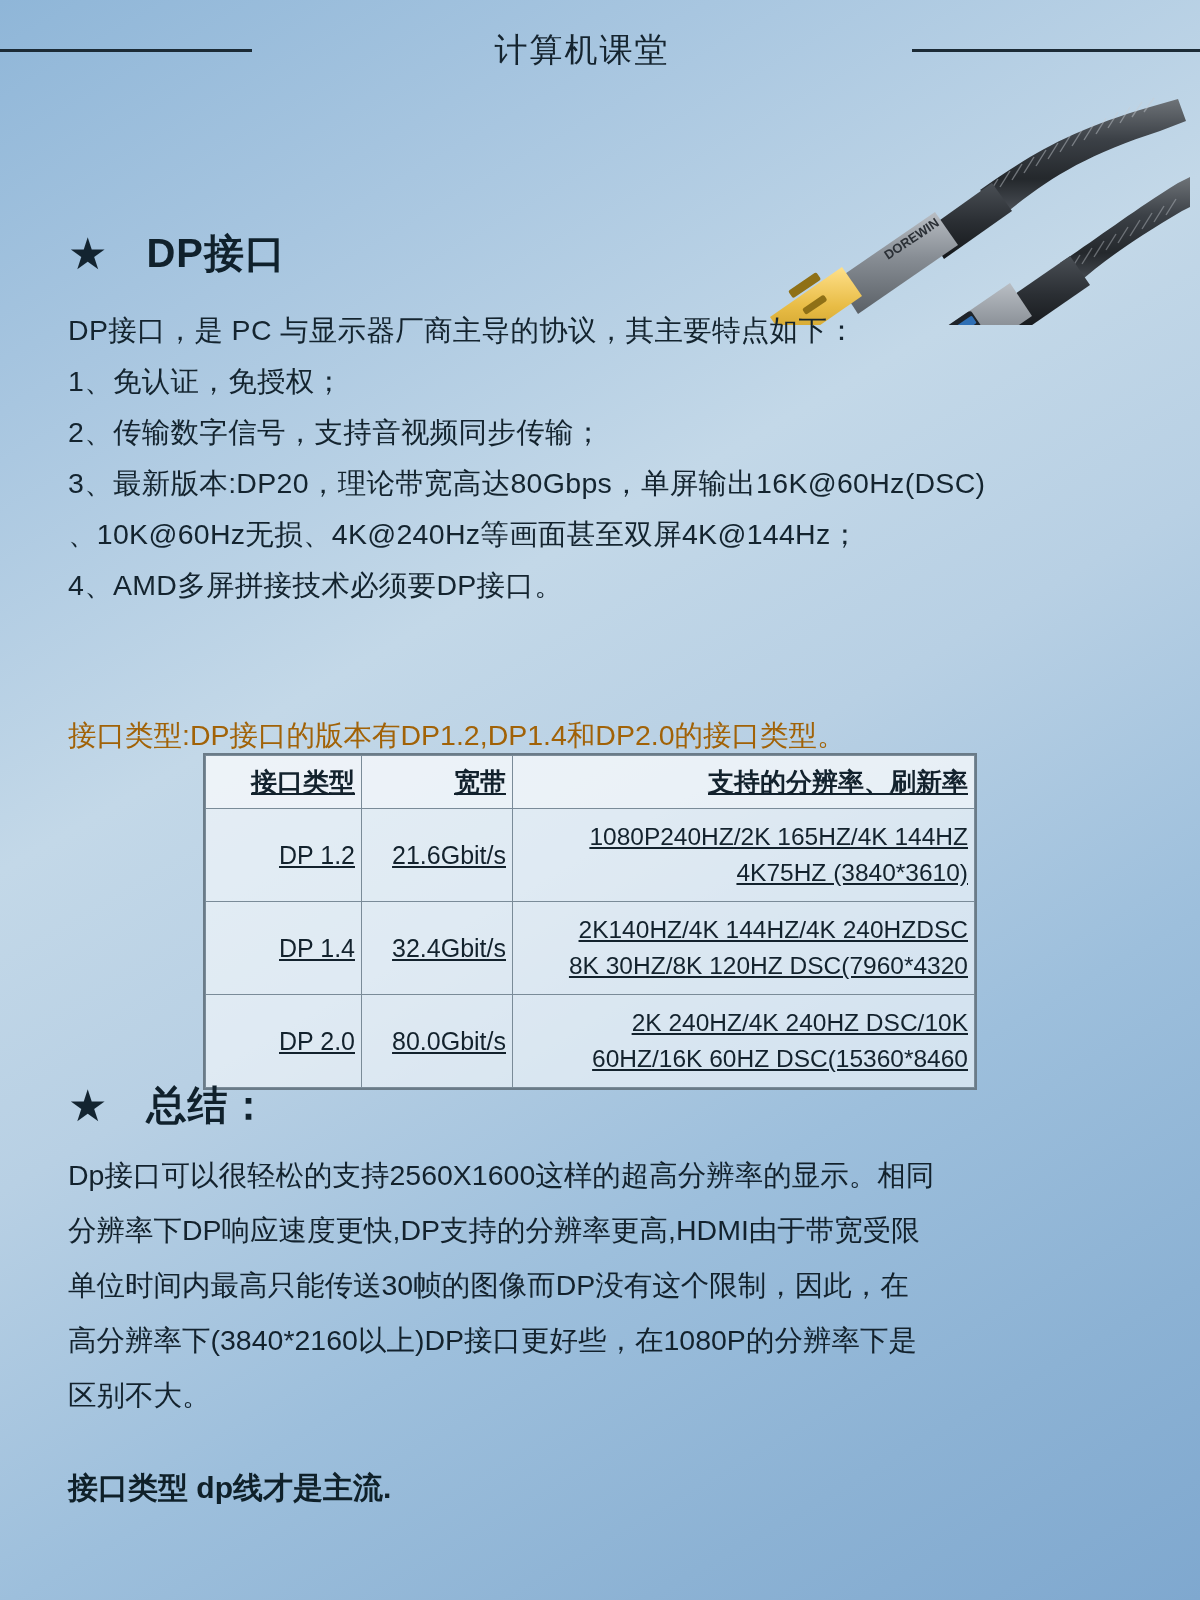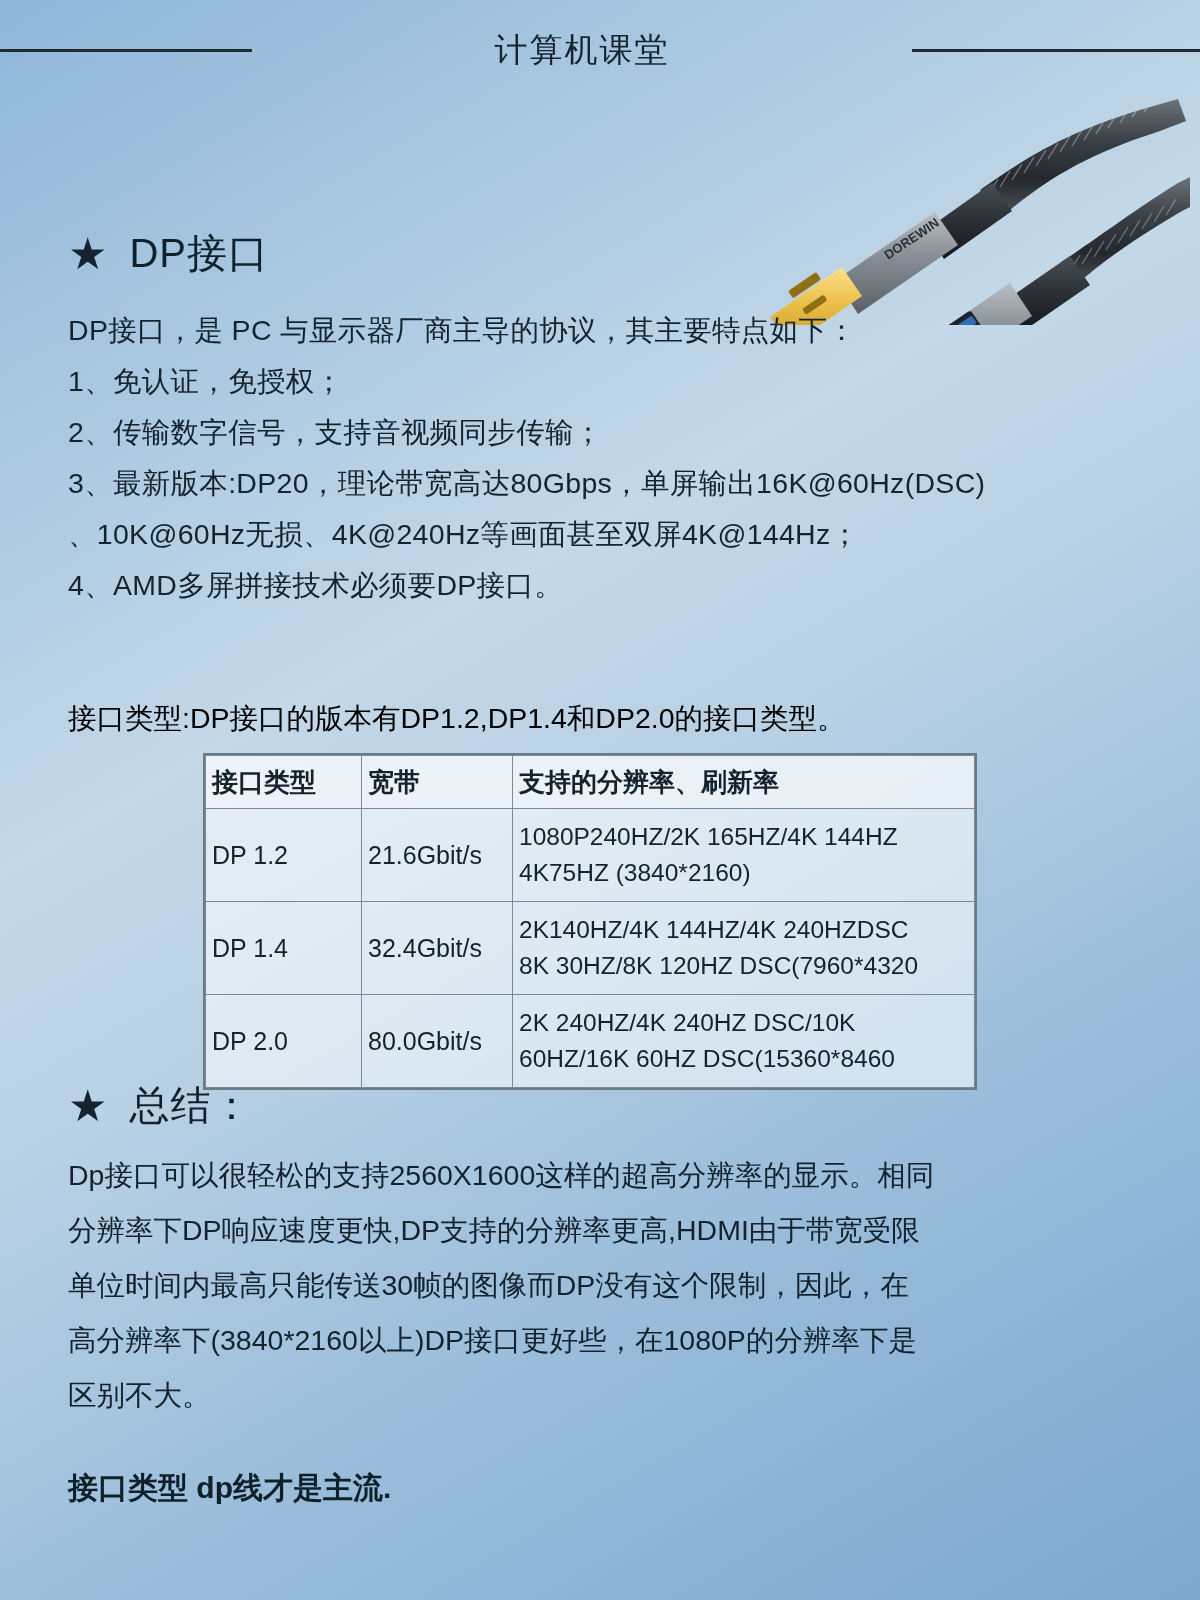--- a/index.html
+++ b/index.html
@@ -63,69 +63,71 @@
     align-items: center;
     gap: 22px;
   }
   .sec-title .star {
     font-size: 44px;
     line-height: 44px;
     color: #132430;
   }
   .sec-title .txt {
     font-size: 40px;
-    font-weight: normal;
+    font-weight: bold;
     letter-spacing: 1px;
     color: #10212c;
+    margin-left: 17px;
   }
   #sec-dp { left: 68px; top: 226px; }
   #sec-sum { left: 68px; top: 1078px; }
 
   .body-text {
     position: absolute;
     left: 68px;
     width: 1070px;
     font-size: 28.5px;
     line-height: 51px;
     color: #14242f;
     letter-spacing: 0.3px;
   }
   #dp-intro { top: 305px; }
   #dp-intro .line { white-space: nowrap; }
 
   #iface-types {
     position: absolute;
     left: 68px;
-    top: 698px;
+    top: 715px;
     font-size: 28.5px;
     line-height: 40px;
-    color: #000000;
+    color: #a16207;
     white-space: nowrap;
   }
 
   
   .table-wrap {
     position: absolute;
     left: 203px;
     top: 753px;
     width: 770px;
     border: 2px solid #6a7b88;
     background: rgba(255,255,255,0.55);
   }
   table.spec {
     border-collapse: collapse;
     width: 100%;
     font-size: 25px;
     color: #13222d;
   }
   table.spec th, table.spec td {
     border: 1px solid #7a8b98;
-    text-align: left;
+    text-align: right;
     vertical-align: middle;
     padding: 4px 6px;
+    text-decoration: underline;
   }
   table.spec th {
     font-weight: bold;
     font-size: 26px;
     height: 44px;
     background: rgba(255,255,255,0.35);
   }
   table.spec td.res {
     line-height: 36px;
     font-size: 24.5px;
@@ -275,21 +277,21 @@
           <th>宽带</th>
           <th>支持的分辨率、刷新率</th>
         </tr>
       </thead>
       <tbody>
         <tr class="row-h1">
           <td class="first">DP 1.2</td>
           <td class="bw">21.6Gbit/s</td>
           <td class="res">
             <div>1080P240HZ/2K 165HZ/4K 144HZ</div>
-            <div>4K75HZ (3840*2160)</div>
+            <div>4K75HZ (3840*3610)</div>
           </td>
         </tr>
         <tr class="row-h2">
           <td class="first">DP 1.4</td>
           <td class="bw">32.4Gbit/s</td>
           <td class="res">
             <div>2K140HZ/4K 144HZ/4K 240HZDSC</div>
             <div>8K 30HZ/8K 120HZ DSC(7960*4320</div>
           </td>
         </tr>

